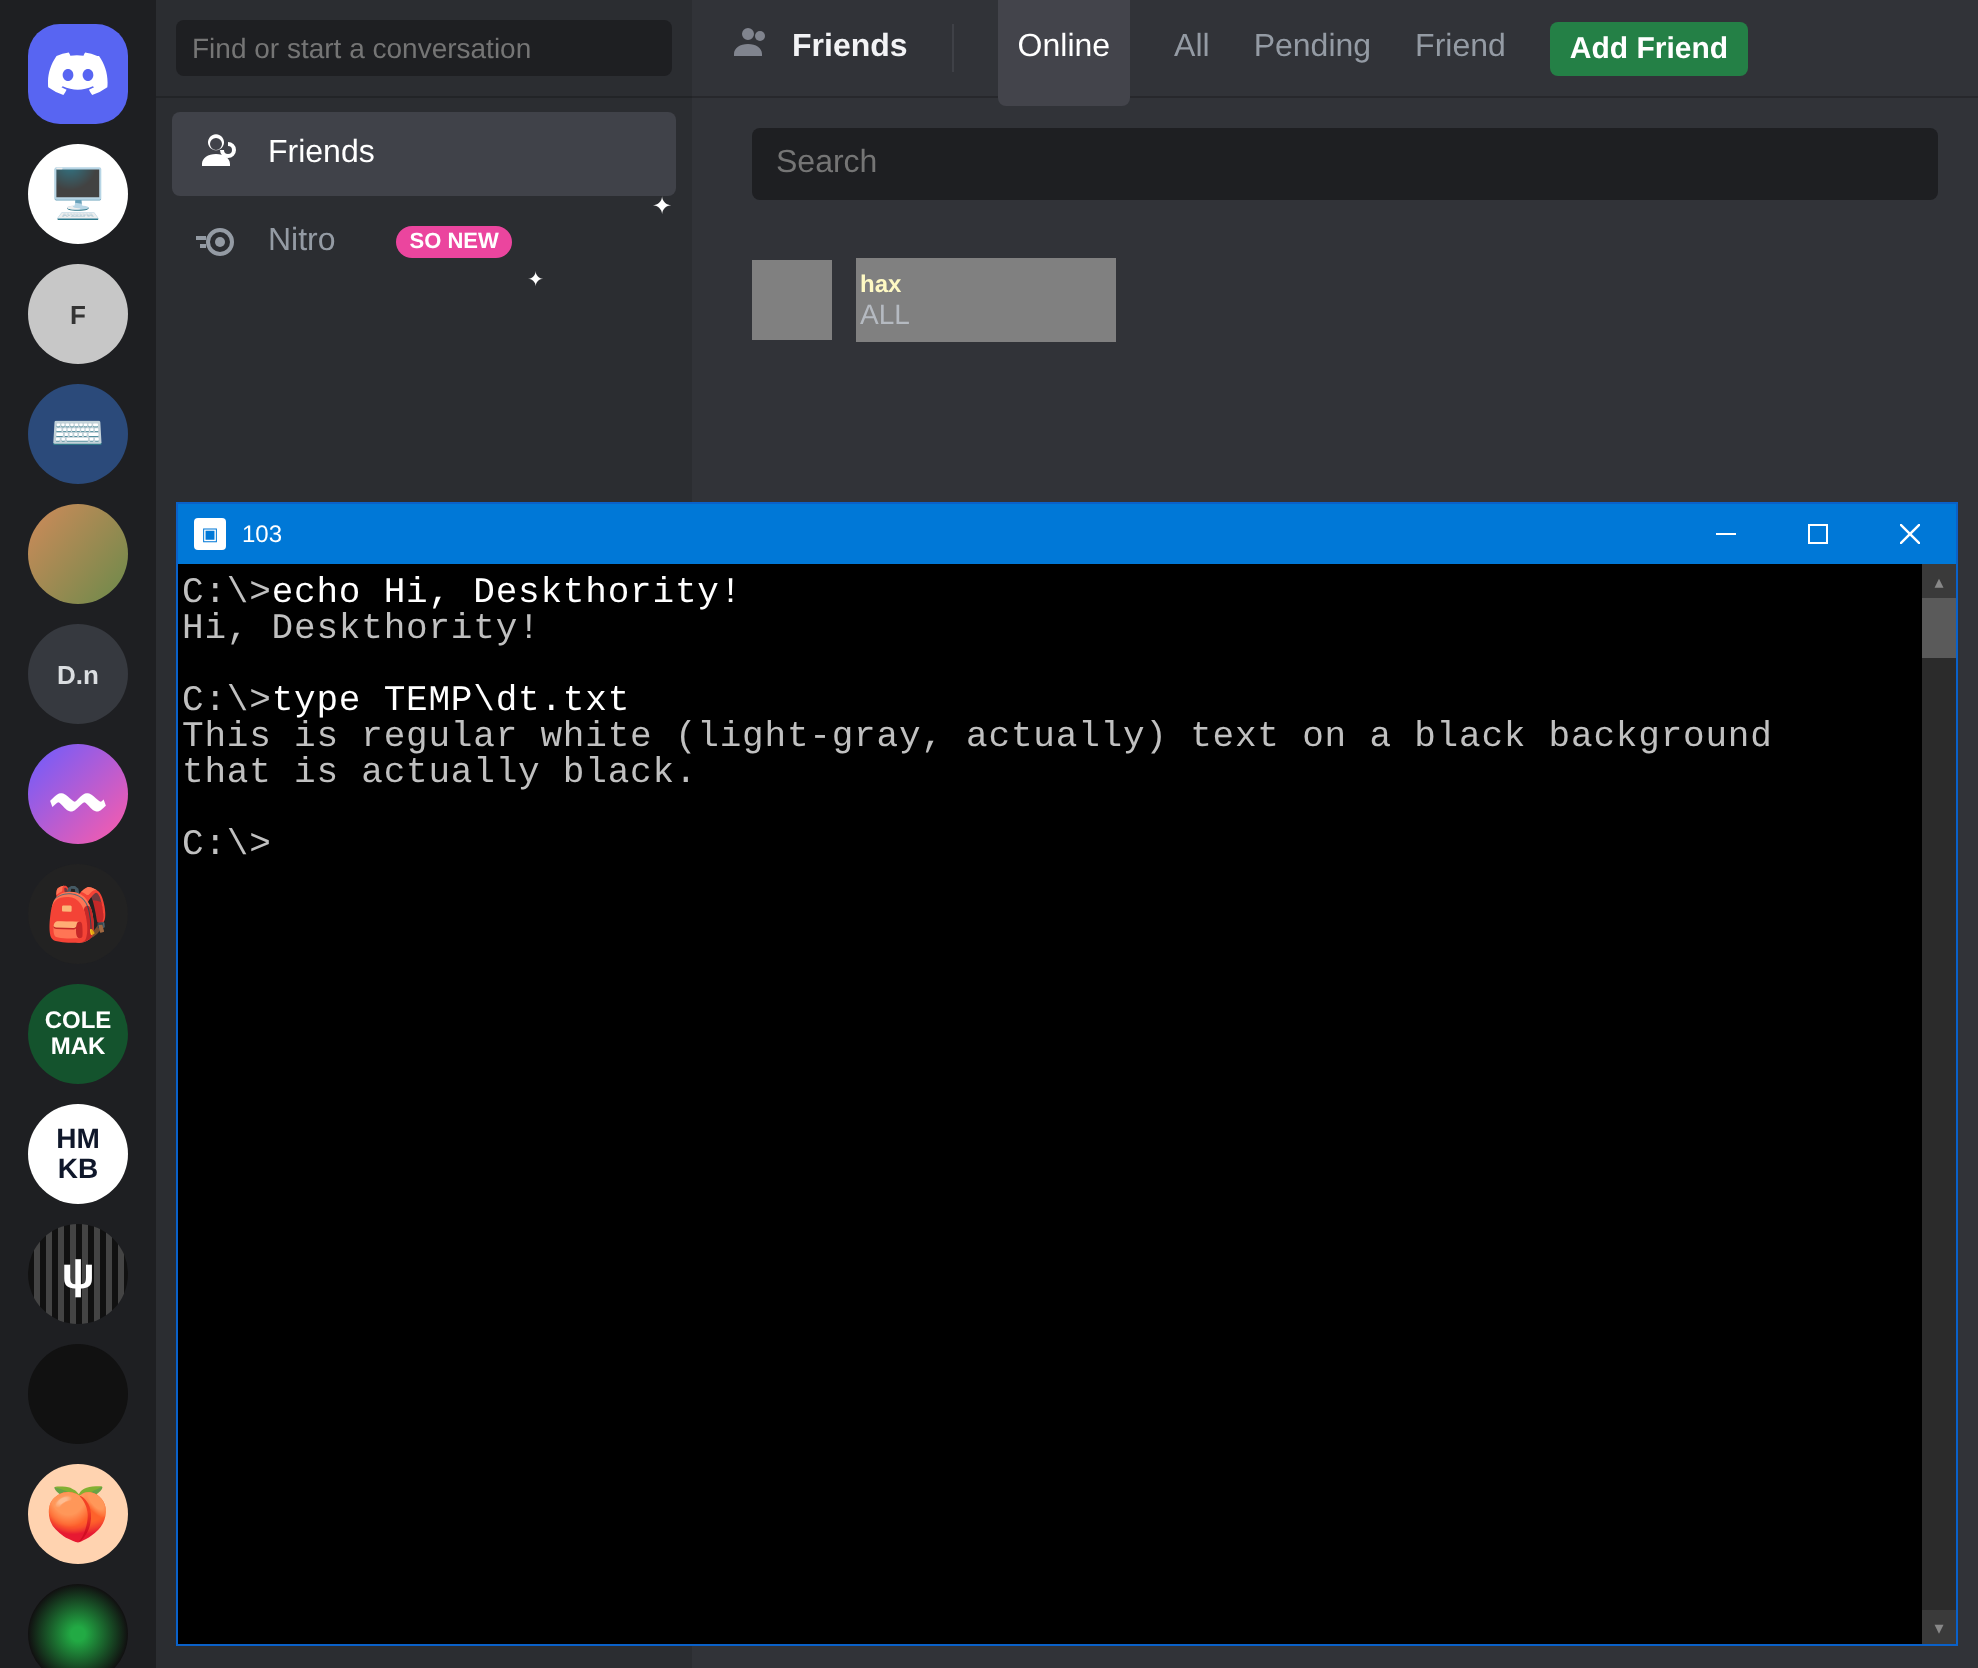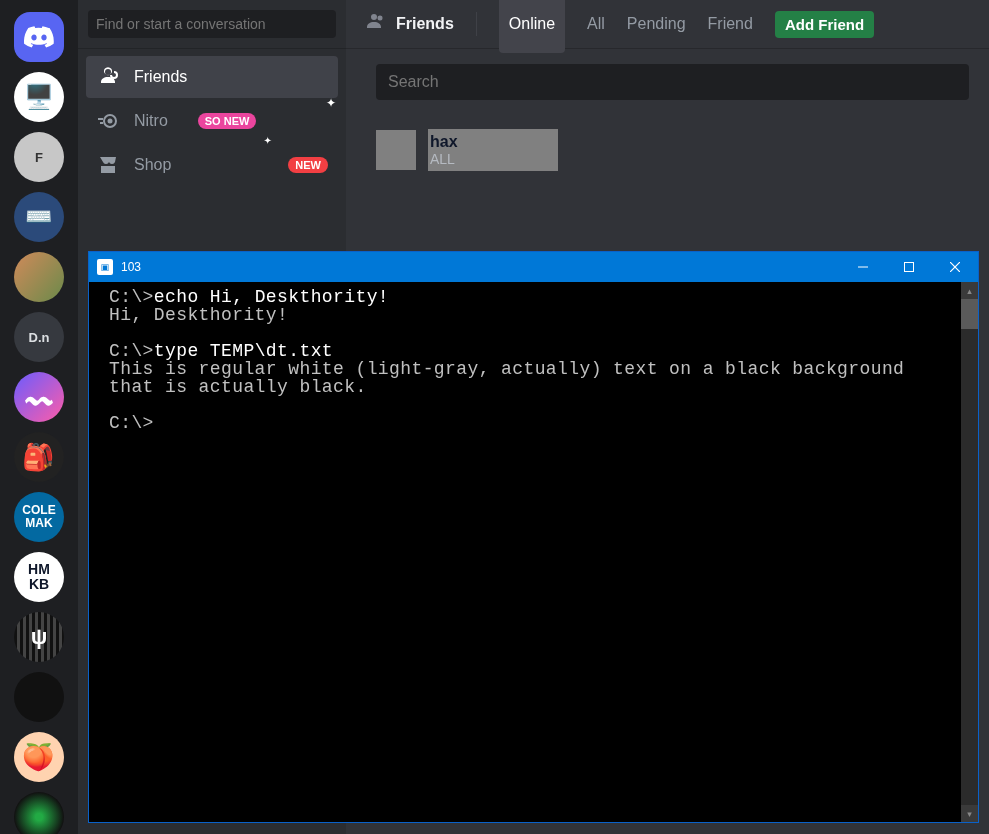--- a/index.html
+++ b/index.html
@@ -102,21 +102,21 @@
   .section-label {
     padding: 8px 30px; color:#b5bac1;
     font-size:12px; font-weight:600; letter-spacing:.02em;
   }
   .friend-row {
     margin: 4px 20px 0 30px; height: 60px;
     display:flex; align-items:center; gap: 12px;
   }
   .avatar-redact { width:40px; height:40px; background:#808080;}
   .info-redact { width: 130px; height: 42px; background:#808080; display:flex; flex-direction:column; justify-content:center; padding-left:2px;}
-  .info-redact .name { color:#0f172a; font-weight:600; font-size:16px;}
+  .info-redact .name { color:#fef9c3; font-weight:600; font-size:12px;}
   .info-redact .status { color:#b5bac1; font-size:14px;}
 
   
   .console-window {
     position:absolute; left: 89px; top: 252px;
     width: 889px; height: 570px;
     background:#000;
     box-shadow: 0 0 0 1px #0a61c9;
     display:flex; flex-direction:column;
     overflow:hidden;
@@ -128,21 +128,21 @@
     padding-left: 8px;
   }
   .titlebar .app-icon { width:16px; height:16px; background:#fff; margin-right:8px; display:flex; align-items:center; justify-content:center; font-size:9px; color:#0078d7; border-radius:2px;}
   .titlebar .spacer { flex:1;}
   .win-btn { width:46px; height:30px; display:flex; align-items:center; justify-content:center; font-size:11px; color:#fff;}
   .console-body {
     flex:1; display:flex;
   }
   .console-text {
     flex:1;
-    padding: 6px 8px 8px 20px;
+    padding: 6px 8px 8px 2px;
     font-family: Consolas, "Courier New", monospace;
     font-size: 18px; line-height: 1.0;
     color:#c0c0c0;
     white-space: pre;
     letter-spacing: 0.4px;
   }
   .console-text .bright { color:#ffffff; }
   .scrollbar {
     width: 17px; background:#2b2b2b;
     display:flex; flex-direction:column;
@@ -173,21 +173,21 @@
         <span style="font-size:22px;">⌨️</span>
       </div>
     <div class="server-icon" style="background:linear-gradient(130deg,#d08a5a,#6a8a4a);"></div>
     <div class="server-icon" style="background:#36393f;">D.n</div>
     <div class="server-icon" style="background:linear-gradient(135deg,#6a5cff,#ff5ca8);border-radius:50%;">
         <span style="font-size:26px;font-weight:900;color:#fff;">〰</span>
       </div>
     <div class="server-icon" style="background:#222;">
         <span style="color:#e85acb;font-size:26px;">🎒</span>
       </div>
-    <div class="server-icon img-box" style="background:#0369a1;color:#fff;font-weight:800;font-size:12px;white-space:pre;">COLE
+    <div class="server-icon img-box" style="background:#14532d;color:#fff;font-weight:800;font-size:12px;white-space:pre;">COLE
 MAK</div>
     <div class="server-icon img-box" style="background:#fff;color:#0f172a;font-weight:900;font-size:14px;white-space:pre;">HM
 KB</div>
     <div class="server-icon" style="background:repeating-linear-gradient(90deg,#111 0 3px,#444 3px 6px);">
         <span style="color:#fff;font-size:22px;">ψ</span>
       </div>
     <div class="server-icon" style="background:#111;"></div>
     <div class="server-icon" style="background:#ffd3b0;">
         <span style="font-size:26px;">🍑</span>
       </div>
@@ -214,29 +214,20 @@
               <circle cx="14" cy="12" r="6" fill="none" stroke="#949ba4" stroke-width="2"></circle>
               <circle cx="14" cy="12" r="2.5" fill="#949ba4"></circle>
               <rect x="2" y="9" width="5" height="2" fill="#949ba4"></rect>
               <rect x="4" y="13" width="3" height="2" fill="#949ba4"></rect>
             </svg>
         </span>
         <span>Nitro</span>
         <span class="badge sonew">SO NEW</span>
         <span class="sparkle" style="top:-4px; right:2px;">✦</span>
         <span class="sparkle" style="bottom:-4px; right:66px;font-size:10px;">✦</span>
-      </div>
-      <div class="nav-item">
-        <span class="icon">
-          <svg viewBox="0 0 24 24" width="24" height="24">
-              <path d="M4 4h16l-1 5a3 3 0 0 1-3 2 3 3 0 0 1-3-2 3 3 0 0 1-3 2 3 3 0 0 1-3-2L4 4Zm1 9h14v7H5v-7Z" fill="#949ba4"></path>
-            </svg>
-        </span>
-        <span>Shop</span>
-        <span class="badge new">NEW</span>
       </div>
     </div>
   </div>
 
   <div class="main">
     <div class="topbar">
       <div class="title">
         <span class="icon">
           <svg viewBox="0 0 24 24" width="24" height="24">
               <path d="M12 4a3 3 0 1 1 0 6 3 3 0 0 1 0-6Zm0 8c-4 0-7 2-7 5v1h14v-1c0-3-3-5-7-5Z" fill="#80848e"></path>

